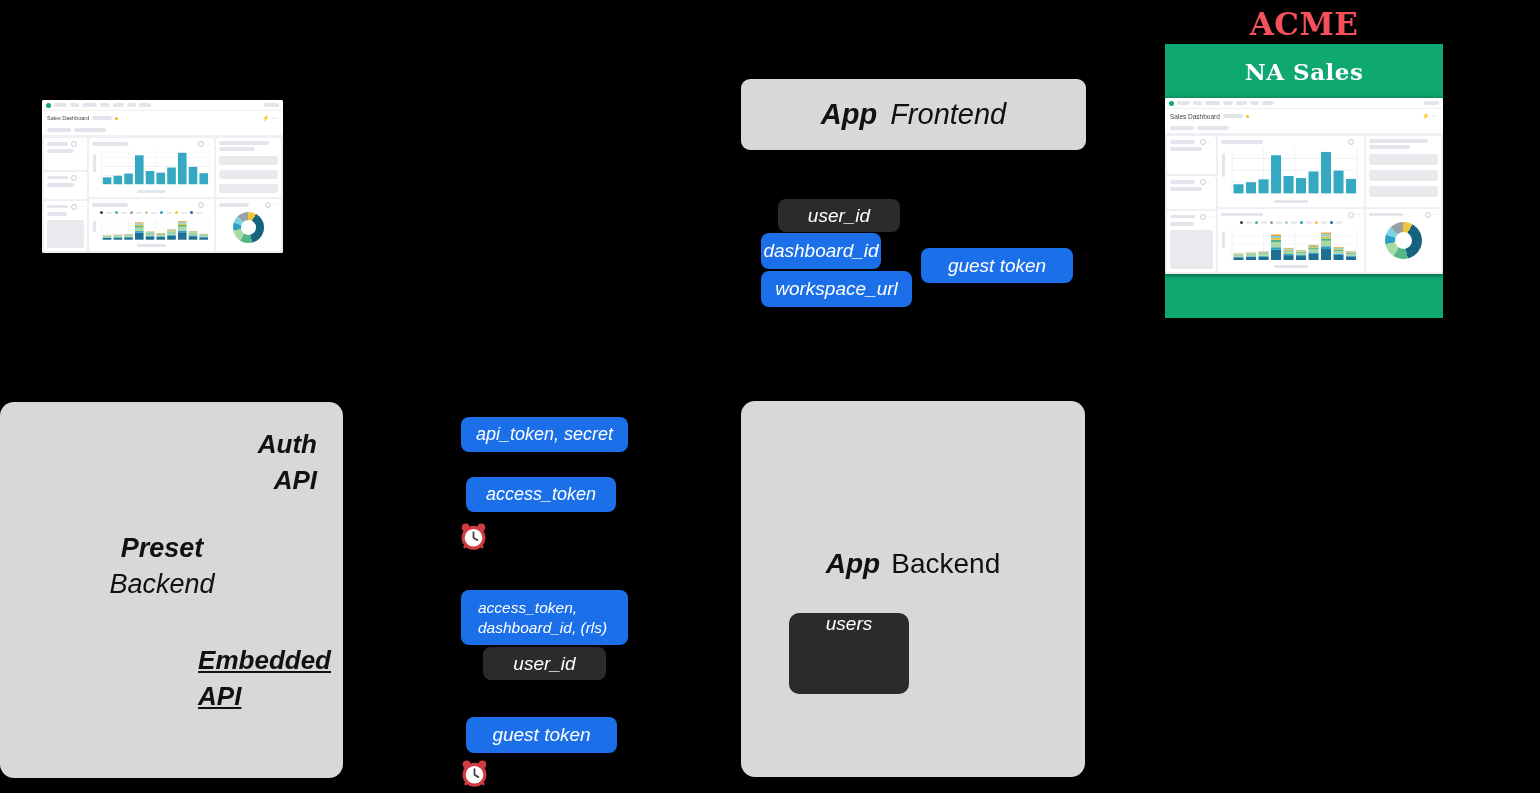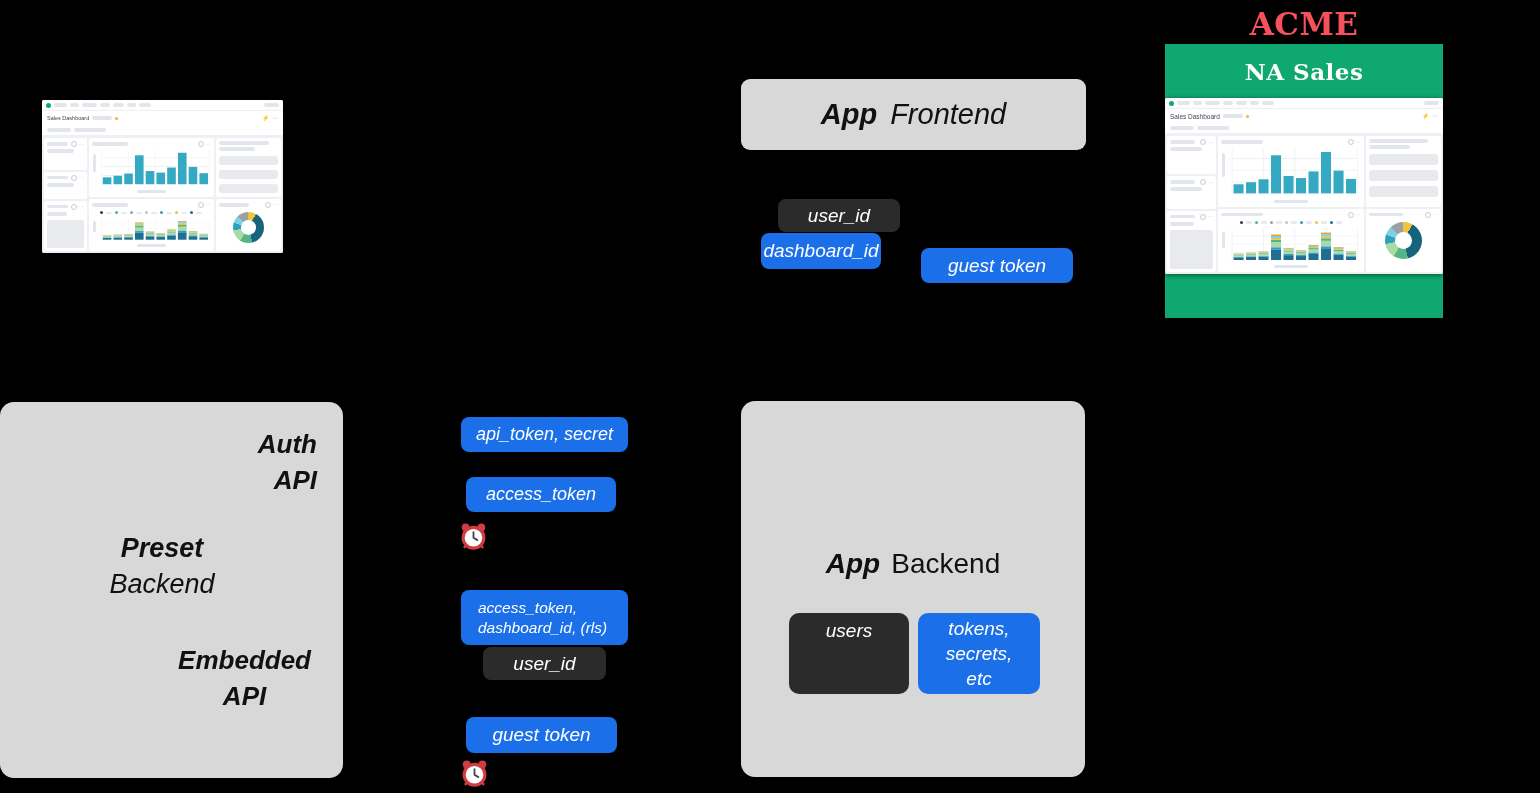--- a/index.html
+++ b/index.html
@@ -33,42 +33,42 @@
   .green-header{height:54px;display:flex;align-items:center;justify-content:center;color:#fff;
                 font-family:"DejaVu Serif",serif;font-weight:700;font-size:23px;letter-spacing:.5px;}
 
   
   .preset{left:0;top:402px;width:343px;height:376px;}
   .plabel{position:absolute;font-style:italic;color:#111;line-height:36px;font-size:26px;}
   .plabel .b{font-weight:800;}
   .plabel .r{font-weight:400;}
   .auth{top:24px;right:26px;text-align:right;}
   .name{top:128px;left:0;width:324px;text-align:center;font-size:27px;}
-  .emb{top:240px;right:32px;text-align:center;}
+  .emb{top:240px;right:12px;text-align:left;text-decoration:underline;}
 
   
   .tag-api{left:461px;top:417px;width:167px;height:35px;font-size:18px;}
   .tag-access{left:466px;top:477px;width:150px;height:35px;font-size:18px;}
   .tag-combo{left:461px;top:590px;width:167px;height:55px;flex-direction:column;
              align-items:flex-start;justify-content:center;padding-left:17px;
              box-sizing:border-box;font-size:15.5px;line-height:20px;}
   .tag-user-mid{left:483px;top:647px;width:123px;height:33px;}
   .tag-guest-mid{left:466px;top:717px;width:151px;height:36px;}
   .clock{position:absolute;width:29px;height:29px;}
   .clock1{left:459px;top:522px;}
   .clock2{left:460px;top:759px;}
 
   
   .backend{left:741px;top:401px;width:344px;height:376px;}
   .backend-title{position:absolute;top:147px;width:100%;display:flex;justify-content:center;gap:11px;
                  font-size:28px;color:#111;}
   .store{position:absolute;top:212px;height:81px;border-radius:10px;color:#fff;
          font-style:italic;font-size:19px;}
   .store.dark{left:48px;width:120px;background:#2b2b2b;display:flex;justify-content:center;
-              align-items:flex-start;padding-top:7px;box-sizing:border-box;}
+              align-items:flex-start;box-sizing:border-box;}
   .store.blue{left:177px;width:122px;background:#1b6fe8;display:flex;flex-direction:column;
               align-items:center;justify-content:center;line-height:25px;}
 
   
   .mdash{position:absolute;background:#fff;border-radius:2px;display:flex;flex-direction:column;
          overflow:hidden;box-shadow:0 1px 5px rgba(0,0,0,.55);}
   .mdash-sm{left:42px;top:100px;width:241px;height:153px;}
   .mdash-lg{left:1165px;top:98px;width:278px;height:176px;}
   .md-nav{height:10px;background:#fff;border-bottom:1px solid #efefef;display:flex;
           align-items:center;gap:3px;padding:0 4px;flex:0 0 auto;}
@@ -317,20 +317,21 @@
         </div>
       </div>
     </div>
 
   <div class="panel frontend">
     <span class="t-bold">App</span>
     <span class="t-reg">Frontend</span>
   </div>
   <div class="tag dark tag-user-fe">user_id</div>
   <div class="tag blue tag-dash">dashboard_id</div>
+  <div class="tag blue tag-ws">workspace_url</div>
   <div class="tag blue tag-guest-fe">guest token</div>
 
   <div class="acme-logo">ACME</div>
   <div class="green-panel">
     <div class="green-header">NA Sales</div>
   </div>
   <div class="mdash mdash-lg" id="dash-right">
       <div class="md-nav">
         <div class="md-logo"></div>
         <div class="md-pill" style="width: 13px;"></div>
@@ -581,20 +582,15 @@
   </svg>
 
   <div class="panel backend">
     <div class="backend-title">
       <span class="t-bold">App</span>
       <span class="t-reg">Backend</span>
     </div>
     <div class="store dark">
       <span>users</span>
     </div>
-    <div class="store blue">
-      <div>tokens,</div>
-      <div>secrets,</div>
-      <div>etc</div>
-    </div>
   </div>
 
 </div>
 
 </body></html>

